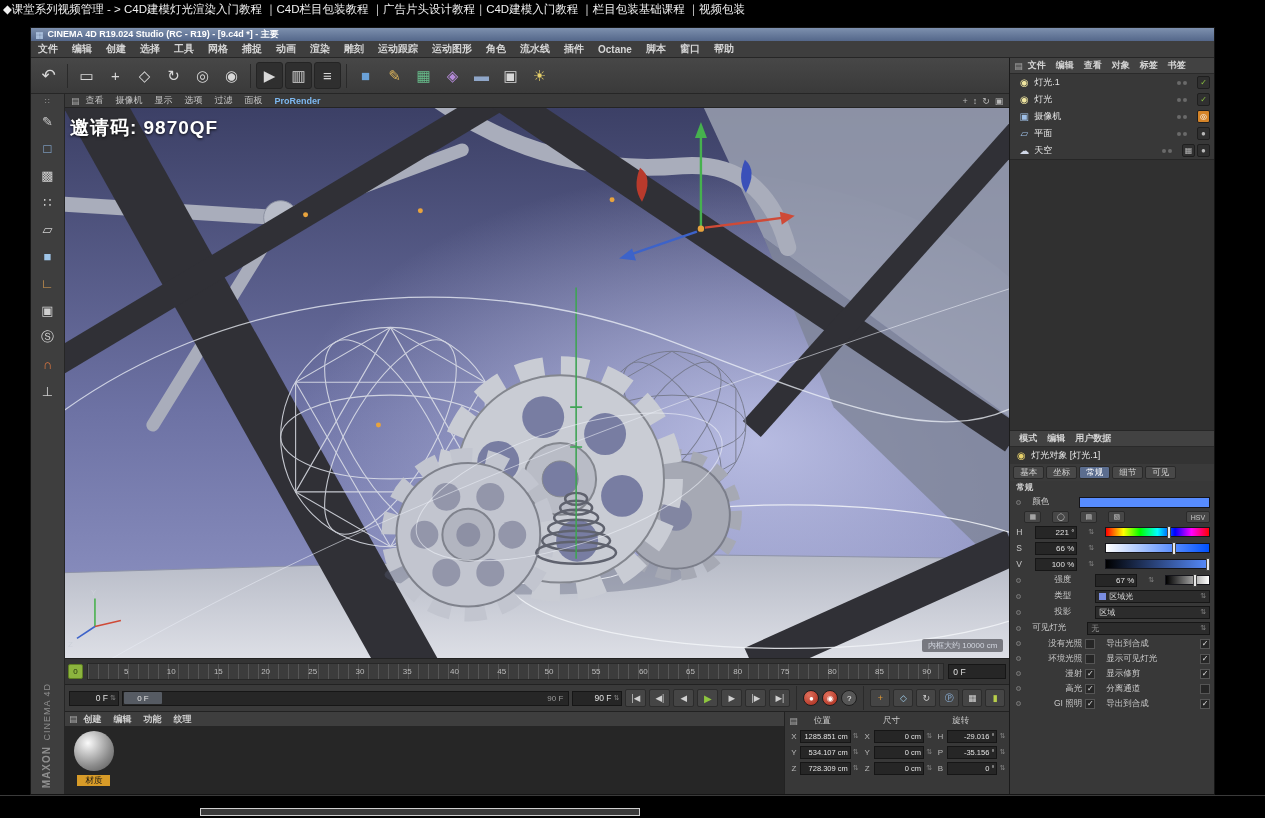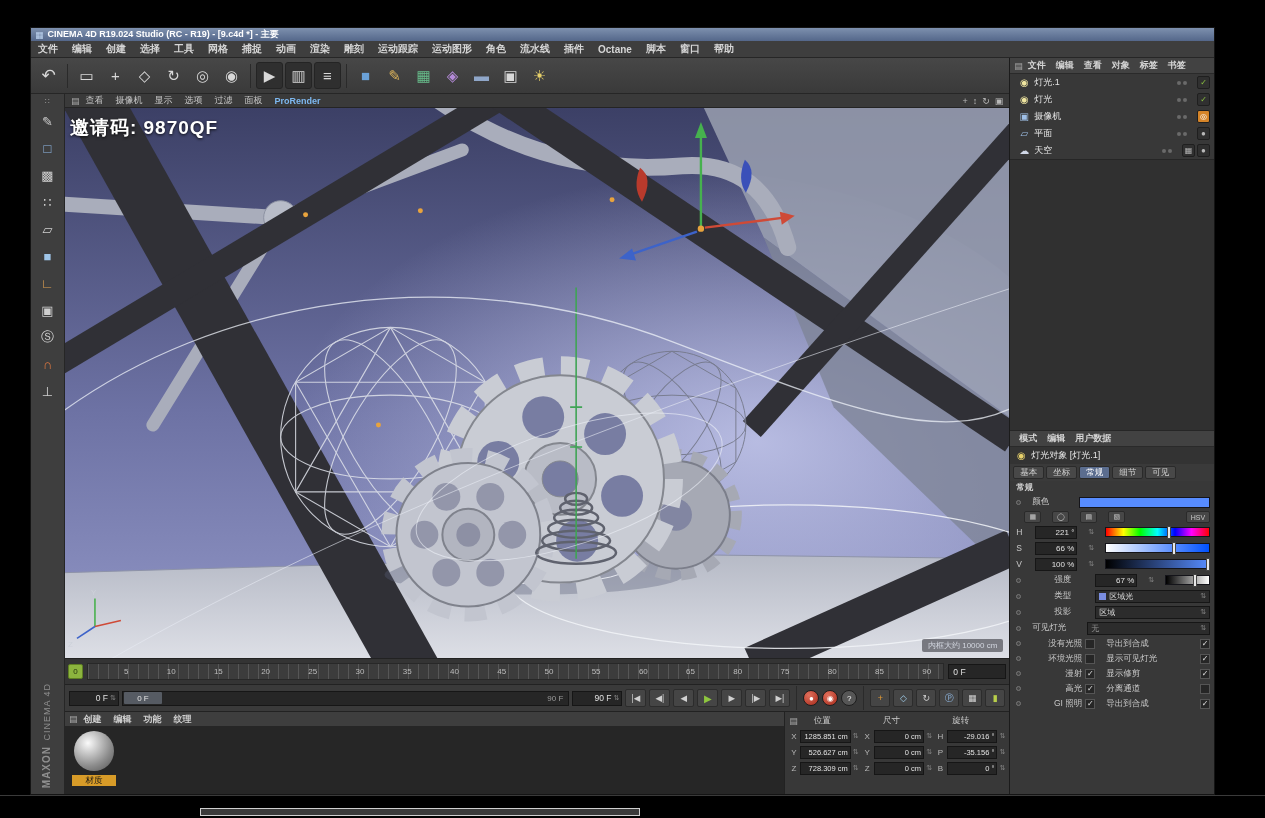--- a/index.html
+++ b/index.html
@@ -94,21 +94,21 @@
   
   .bottomrow{height:83px;display:flex;border-top:1px solid #222;}
   .materials{flex:1;display:flex;flex-direction:column;min-width:0;}
   .mmenu{height:15px;background:#3e3e3e;border-bottom:1px solid #262626;display:flex;align-items:center;
     font-size:9px;color:#d0d0d0;padding-left:4px;}
   .mmenu .mitem{padding:0 6px;}
   .mbody{flex:1;background:#262626;padding:4px 6px;display:flex;}
   .matcard{width:46px;display:flex;flex-direction:column;align-items:center;}
   .matball{width:40px;height:40px;border-radius:50%;
     background:radial-gradient(circle at 35% 30%,#fafafa,#8d8d8d 60%,#4f4f4f);}
-  .matlabel{margin-top:4px;width:44px;height:11px;background:#d79b28;color:#151515;font-size:8.5px;
+  .matlabel{margin-top:4px;width:33px;height:11px;background:#d79b28;color:#151515;font-size:8.5px;
     display:flex;align-items:center;justify-content:center;}
   .coords{width:225px;background:#383838;border-left:1px solid #222;padding:2px 4px;display:flex;
     flex-direction:column;gap:2px;font-size:8.5px;color:#cfcfcf;}
   .chead{display:flex;align-items:center;height:13px;gap:2px;}
   .chead .hlab{flex:1;text-align:left;padding-left:14px;}
   .crow3{display:flex;gap:4px;height:14px;}
   .ccell{flex:1;display:flex;align-items:center;gap:2px;min-width:0;}
   .axis{width:9px;text-align:center;color:#b8b8b8;font-size:8px;}
   .cval{flex:1;height:13px;background:#262626;border:1px solid #161616;color:#e0e0e0;font-size:7.5px;
     display:flex;align-items:center;justify-content:flex-end;padding:0 2px;white-space:nowrap;overflow:hidden;}
@@ -174,20 +174,21 @@
   .bottomstrip{position:absolute;left:0;top:795px;width:1265px;height:23px;background:#000;
     border-top:1px solid #3a3a3a;}
   .vprogress{position:absolute;left:200px;top:12px;width:440px;height:8px;border:1px solid #cfcfcf;
     background:rgba(170,170,170,.35);}
 </style>
 </head>
 <body>
 
 <div class="screen">
 
+  <div class="breadcrumb">◆课堂系列视频管理  - &gt; C4D建模灯光渲染入门教程 ｜C4D栏目包装教程 ｜广告片头设计教程｜C4D建模入门教程 ｜栏目包装基础课程 ｜视频包装</div>
 
   <div class="window">
     <div class="titlebar">
       <span class="appicon">▦</span>
       <span>CINEMA 4D R19.024 Studio (RC - R19) - [9.c4d *] - 主要</span>
     </div>
 
     <nav class="menubar">
 
     <span class="mitem">文件</span>
@@ -503,21 +504,21 @@
                     </span>
                   <span class="ccell">
                       <span class="axis">H</span>
                       <span class="cval">-29.016 °</span>
                       <span class="stepper">⇅</span>
                     </span>
                 </div>
                 <div class="crow3">
                   <span class="ccell">
                       <span class="axis">Y</span>
-                      <span class="cval">526.627 cm</span>
+                      <span class="cval">534.107 cm</span>
                       <span class="stepper">⇅</span>
                     </span>
                   <span class="ccell">
                       <span class="axis">Y</span>
                       <span class="cval">0 cm</span>
                       <span class="stepper">⇅</span>
                     </span>
                   <span class="ccell">
                       <span class="axis">P</span>
                       <span class="cval">-35.156 °</span>

